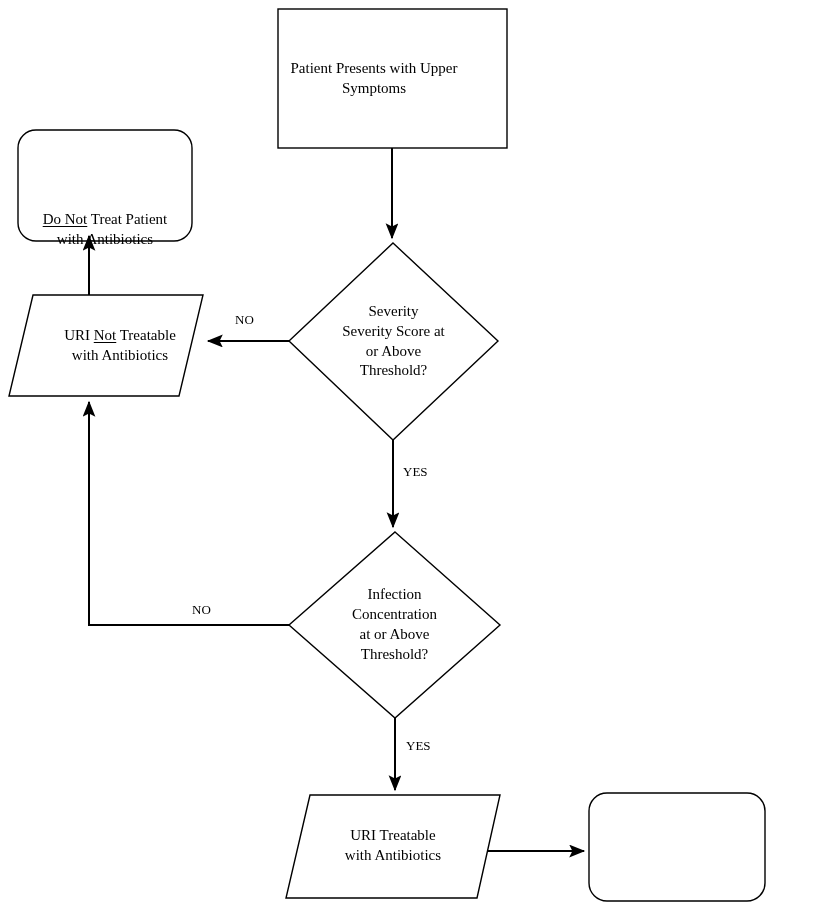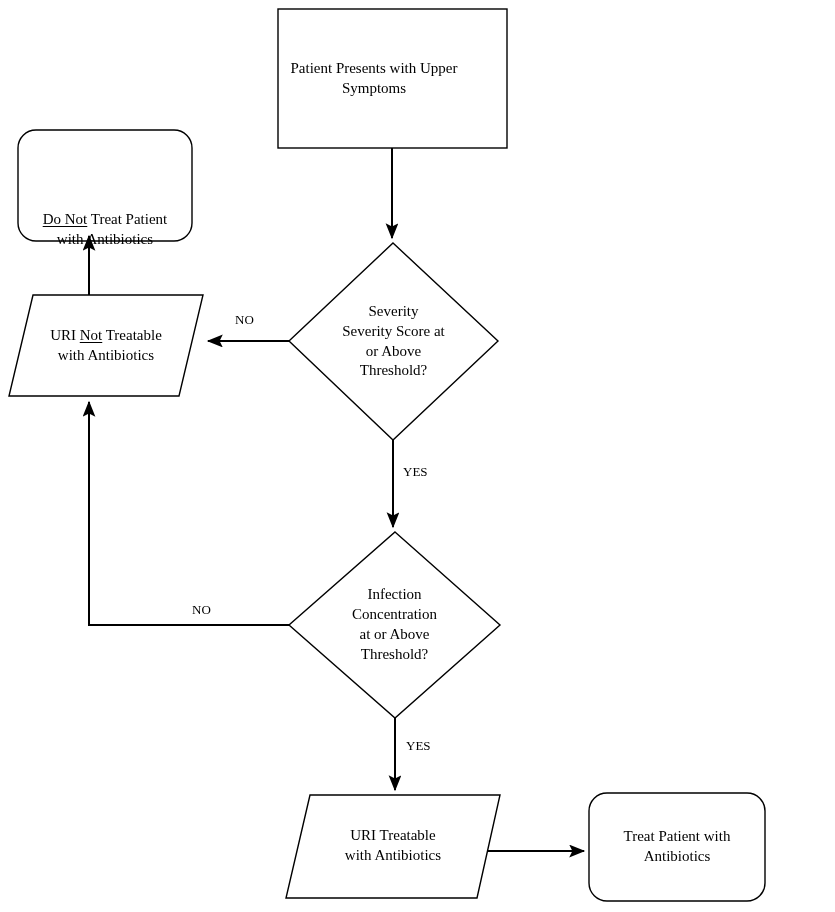--- a/index.html
+++ b/index.html
@@ -111,21 +111,21 @@
     </div>
   </div>
 
   <div class="node-label" style="left:18px; top:130px; width:174px; height:111px;margin-top:44px;">
     <div>
       <span class="line"><span class="underline-word">Do Not</span><span> Treat Patient</span></span>
       <span class="line">with Antibiotics</span>
     </div>
   </div>
 
-  <div class="node-label" style="left:9px; top:295px; width:194px; height:101px;">
+  <div class="node-label" style="left:23px; top:295px; width:194px; height:101px;">
     <div>
       <span class="line"><span>URI </span><span class="underline-word">Not</span><span> Treatable</span></span>
       <span class="line">with Antibiotics</span>
     </div>
   </div>
 
   <div class="node-label" style="left:289px; top:243px; width:209px; height:197px;">
     <div>
       <span class="line">Severity</span>
       <span class="line">Severity Score at</span>
@@ -143,26 +143,20 @@
     </div>
   </div>
 
   <div class="node-label" style="left:293px; top:795px; width:200px; height:101px;">
     <div>
       <span class="line">URI Treatable</span>
       <span class="line">with Antibiotics</span>
     </div>
   </div>
 
-  <div class="node-label" style="left:589px; top:793px; width:176px; height:108px;">
-    <div>
-      <span class="line">Treat Patient with</span>
-      <span class="line">Antibiotics</span>
-    </div>
-  </div>
 
   <div class="edge-label" style="left:235px; top:313px;">NO</div>
 
   <div class="edge-label" style="left:403px; top:465px;">YES</div>
 
   <div class="edge-label" style="left:192px; top:603px;">NO</div>
 
   <div class="edge-label" style="left:406px; top:739px;">YES</div>
 
 </div>

